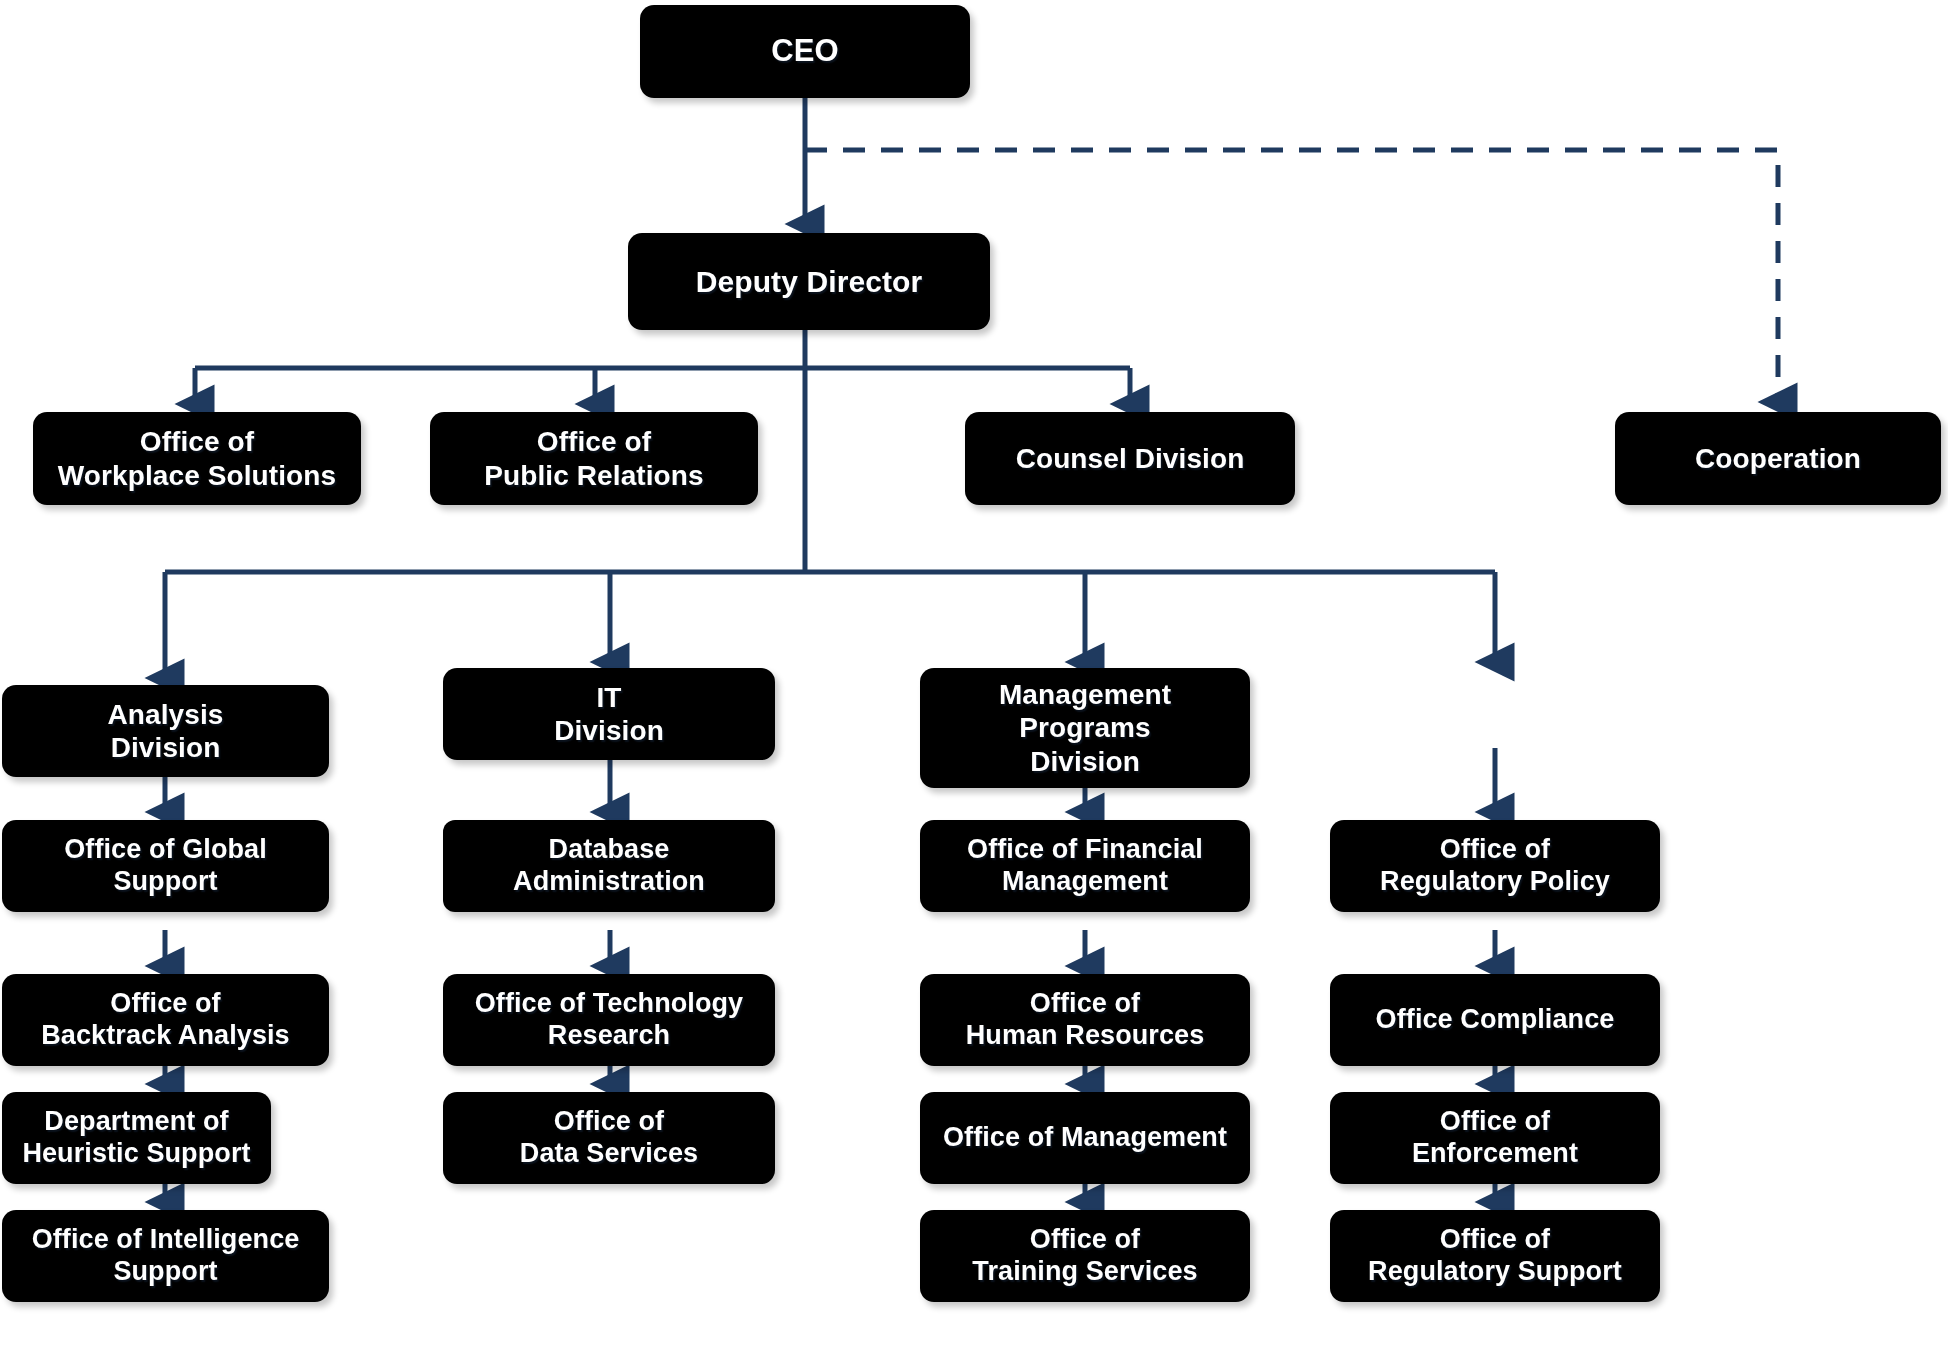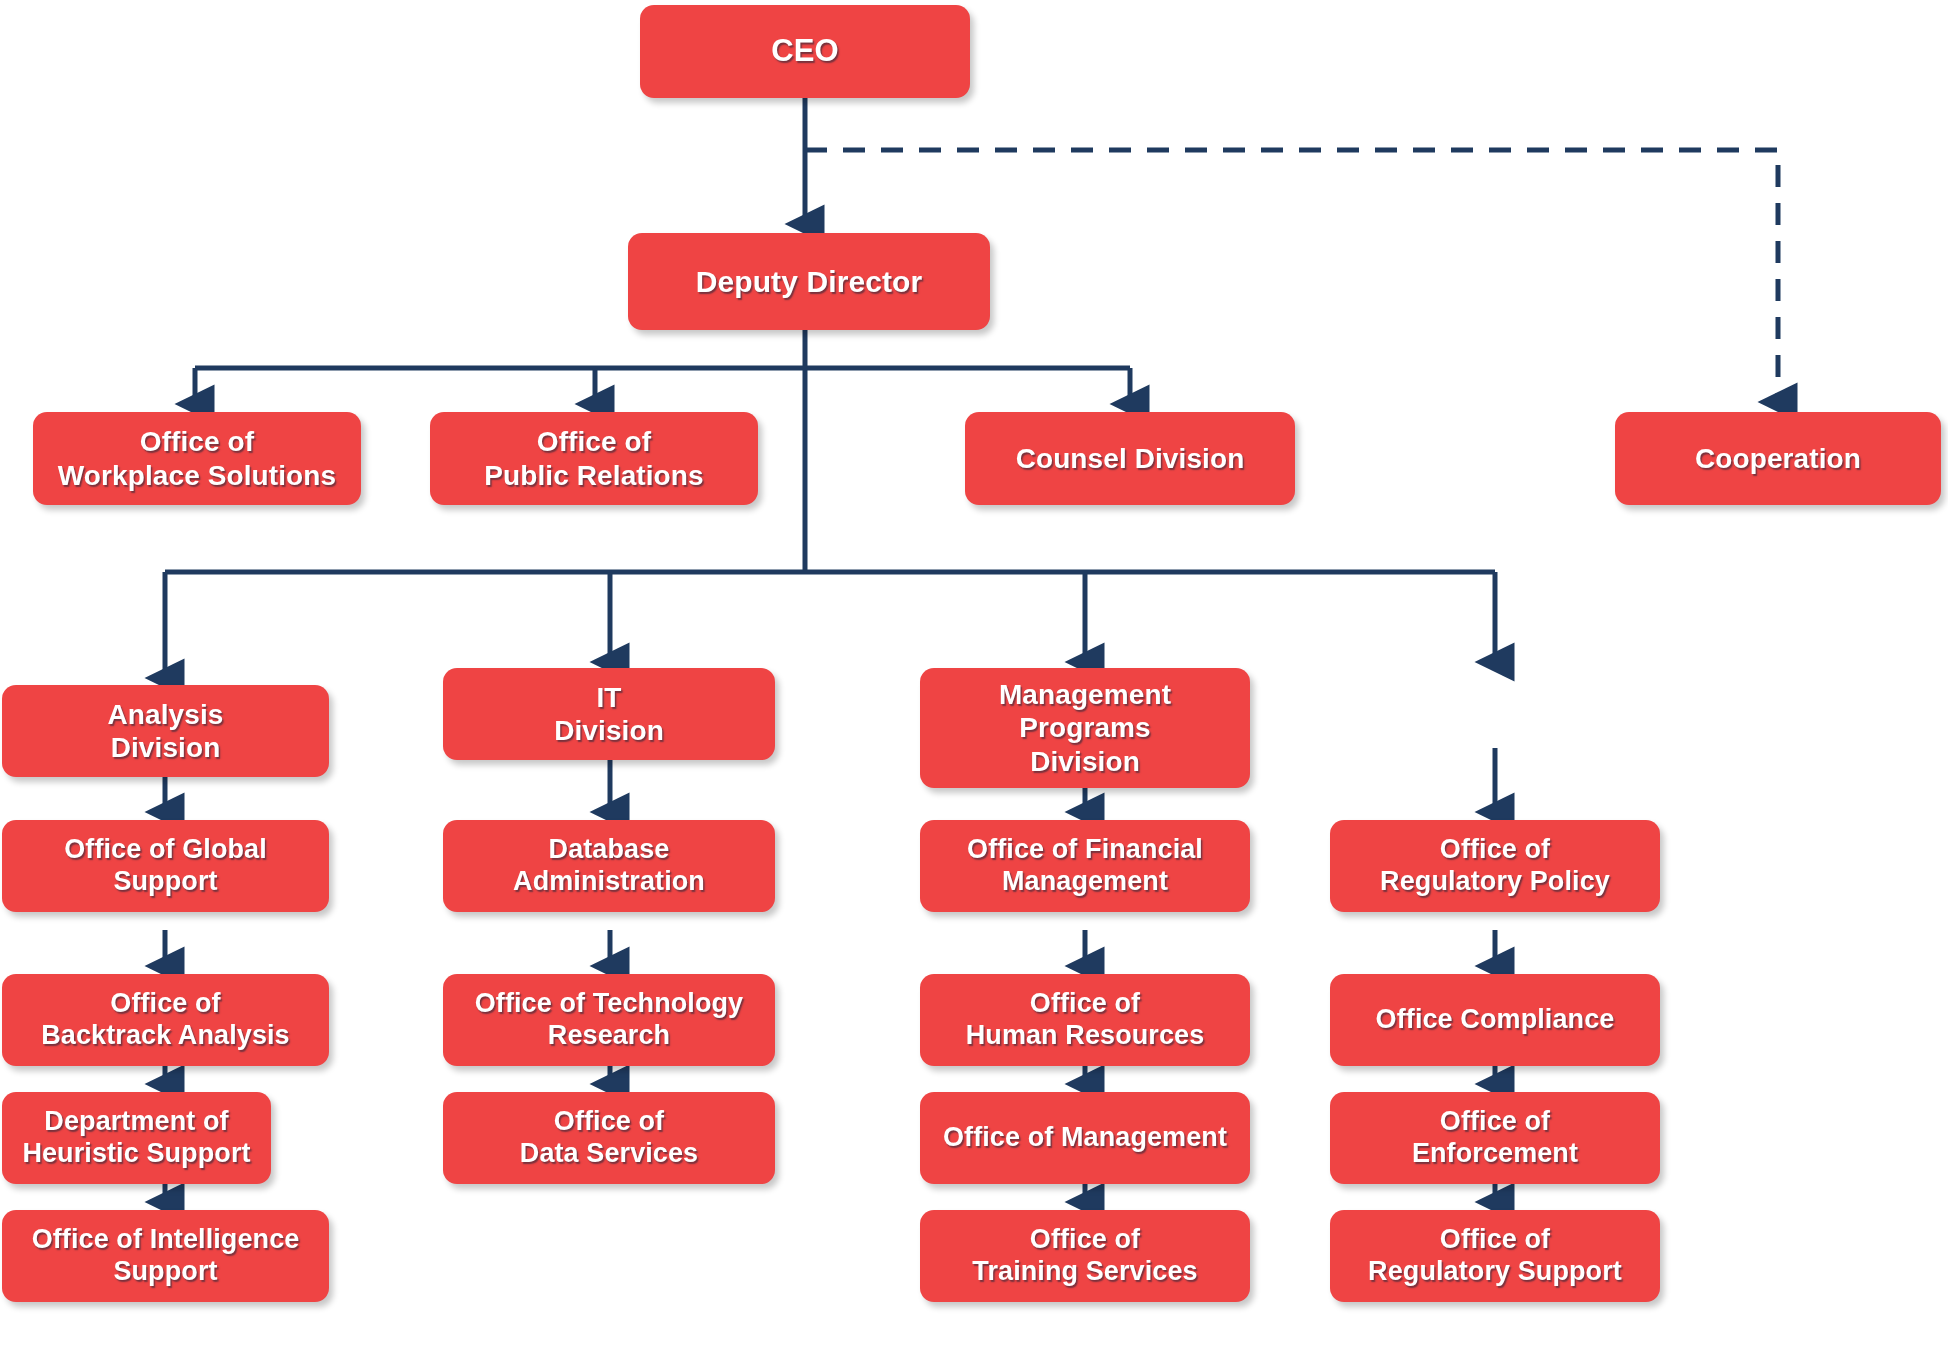--- a/index.html
+++ b/index.html
@@ -2,21 +2,21 @@
 <html><head>
 <meta charset="utf-8">
 <style>
   html,body{margin:0;padding:0;background:#ffffff;}
   body{width:1948px;height:1365px;overflow:hidden;
        font-family:"Liberation Sans","DejaVu Sans",sans-serif;}
   #canvas{position:relative;width:1948px;height:1365px;background:#fff;}
   svg.links{position:absolute;left:0;top:0;width:1948px;height:1365px;pointer-events:none;}
   .node{
     position:absolute;
-    background:#ef4444;
+    background:#000000;
     border-radius:14px;
     box-shadow:4px 5px 6px rgba(0,0,0,0.22);
     display:flex;align-items:center;justify-content:center;
     text-align:center;
     color:#ffffff;
     font-weight:bold;
     letter-spacing:0.1px;
     line-height:1.18;
     text-shadow:1.5px 1.5px 1.5px rgba(20,35,55,0.55);
     box-sizing:border-box;
@@ -132,21 +132,21 @@
   </div>
   <div class="node t-sub" style="left:2px;top:1092px;width:269px;height:92px;">
     <span>Department of
 Heuristic Support</span>
   </div>
   <div class="node t-sub" style="left:2px;top:1210px;width:327px;height:92px;">
     <span>Office of Intelligence
 Support</span>
   </div>
 
-  <div class="node t-sub" style="left:443px;top:820px;width:332px;height:92px;">
+  <div class="node t-sub" style="left:443px;top:820px;width:332px;height:92px;border-radius:12px;">
     <span>Database Administration</span>
   </div>
   <div class="node t-sub" style="left:443px;top:974px;width:332px;height:92px;">
     <span>Office of Technology
 Research</span>
   </div>
   <div class="node t-sub" style="left:443px;top:1092px;width:332px;height:92px;">
     <span>Office of
 Data Services</span>
   </div>

